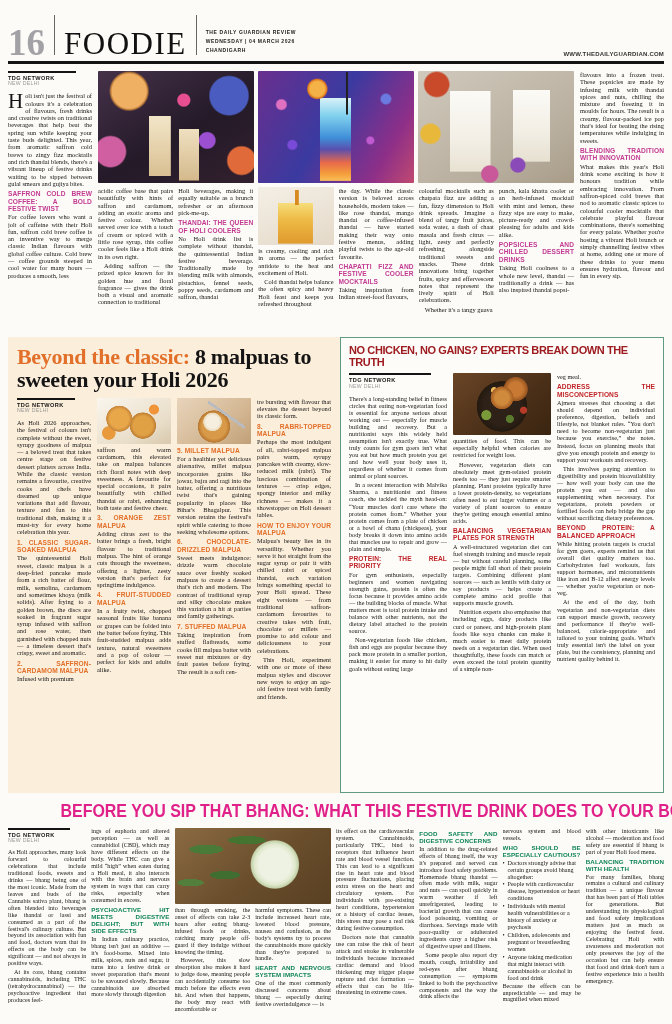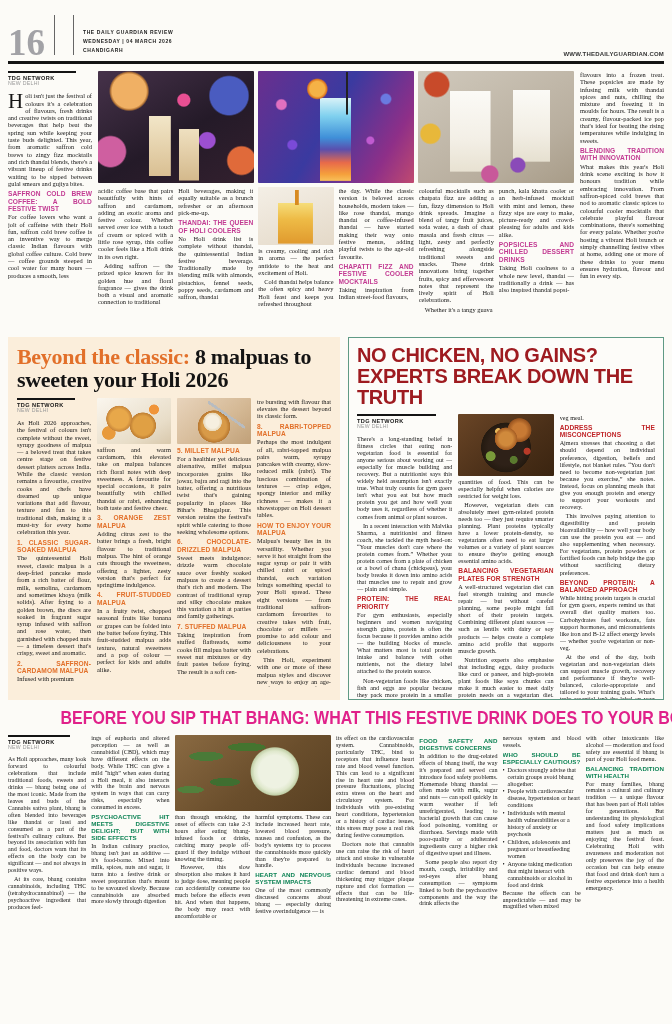--- a/index.html
+++ b/index.html
@@ -38,30 +38,30 @@
   .lead{display:flex;gap:6px;height:258px;margin:6px 2px 0}
   .lead .side{width:84px;flex:none}
   .lead-mid{flex:1;display:flex;flex-direction:column;gap:4px;min-width:0}
   .lead-photos{display:flex;gap:4px;height:112px}
   .lead-photos .ph{flex:1}
   .lead-text{flex:1;display:flex;gap:5px;overflow:hidden}
   .lead-text .ncol{flex:1}
   .smallph{width:100%;height:58px;margin-bottom:2px}
 
   
-  .midband{display:flex;gap:8px;margin:8px 2px 2px;height:363px}
+  .midband{display:flex;margin:8px 2px 2px;height:456px}
   .malpua{width:332px;flex:none;background:#fbeedb;padding:8px 9px;overflow:hidden}
   .malpua h2{font-weight:bold;font-size:22px;line-height:1.06;letter-spacing:-.3px;margin-bottom:6px;color:#141414}
   .malpua h2 .acc{color:#e2702a}
   .malpua-cols{display:flex;gap:6px;height:calc(100% - 58px)}
   .malpua-cols .ncol{flex:1}
   .mphoto{width:100%;height:46px;margin-bottom:2px}
 
   .chicken{flex:1;border:1.5px solid #5f9a85;padding:7px 8px;overflow:hidden;background:#fdfcf9;min-width:0}
-  .chicken h2{font-family:"Liberation Sans",sans-serif;font-weight:bold;color:#9e1b20;font-size:20px;line-height:1.06;letter-spacing:-.4px;margin-bottom:5px}
+  .chicken h2{font-family:"Liberation Sans",sans-serif;font-weight:bold;color:#9e1b20;font-size:11px;line-height:1.06;letter-spacing:-.4px;margin-bottom:5px}
   .chicken-cols{display:flex;gap:6px;height:calc(100% - 48px)}
   .chicken-cols .ncol{flex:1;font-size:6.2px}
   .cphoto{width:100%;height:62px;margin-bottom:2px}
 
   
   .bhang{margin:8px 2px 0}
   .bhang h2{text-align:center;font-family:"Liberation Sans",sans-serif;font-weight:bold;color:#e0218a;font-size:19px;line-height:1.1;white-space:nowrap;transform:scaleX(.84);transform-origin:50% 50%;margin-bottom:6px}
   .bhang-cols{display:flex;gap:5px;height:196px}
   .bhang-cols .ncol{flex:1;font-size:6.1px}
   .bhang .sub{font-size:6.2px}
@@ -135,20 +135,21 @@
     linear-gradient(140deg,#8a6a42,#6a4e2c 55%,#584022)}
 </style>
 </head>
 <body>
 
 <div class="page">
 
   <div class="mast">
     <div class="pageno">16</div>
     <div class="mdiv"></div>
+    <div class="secname">FOODIE</div>
     <div class="mdiv"></div>
     <div class="pub">
       <div>THE DAILY GUARDIAN REVIEW</div>
       <div>WEDNESDAY | 04 MARCH 2026</div>
       <div>CHANDIGARH</div>
     </div>
     <div class="site">WWW.THEDAILYGUARDIAN.COM</div>
   </div>
   <div class="rule"></div>
 

